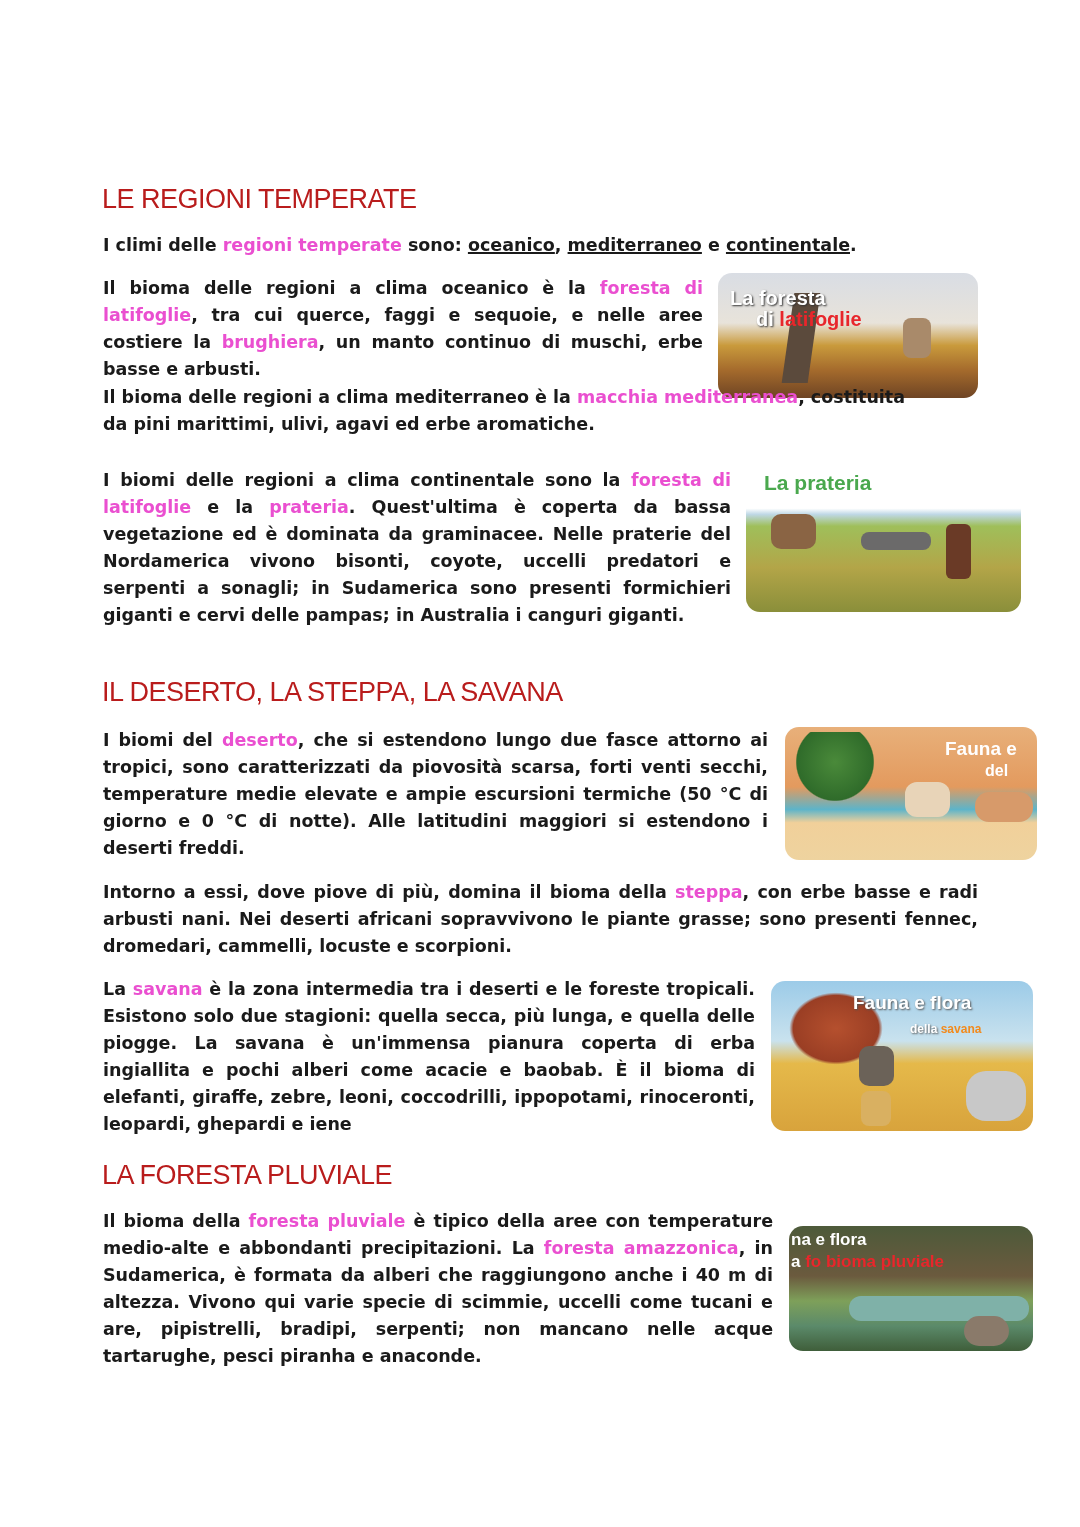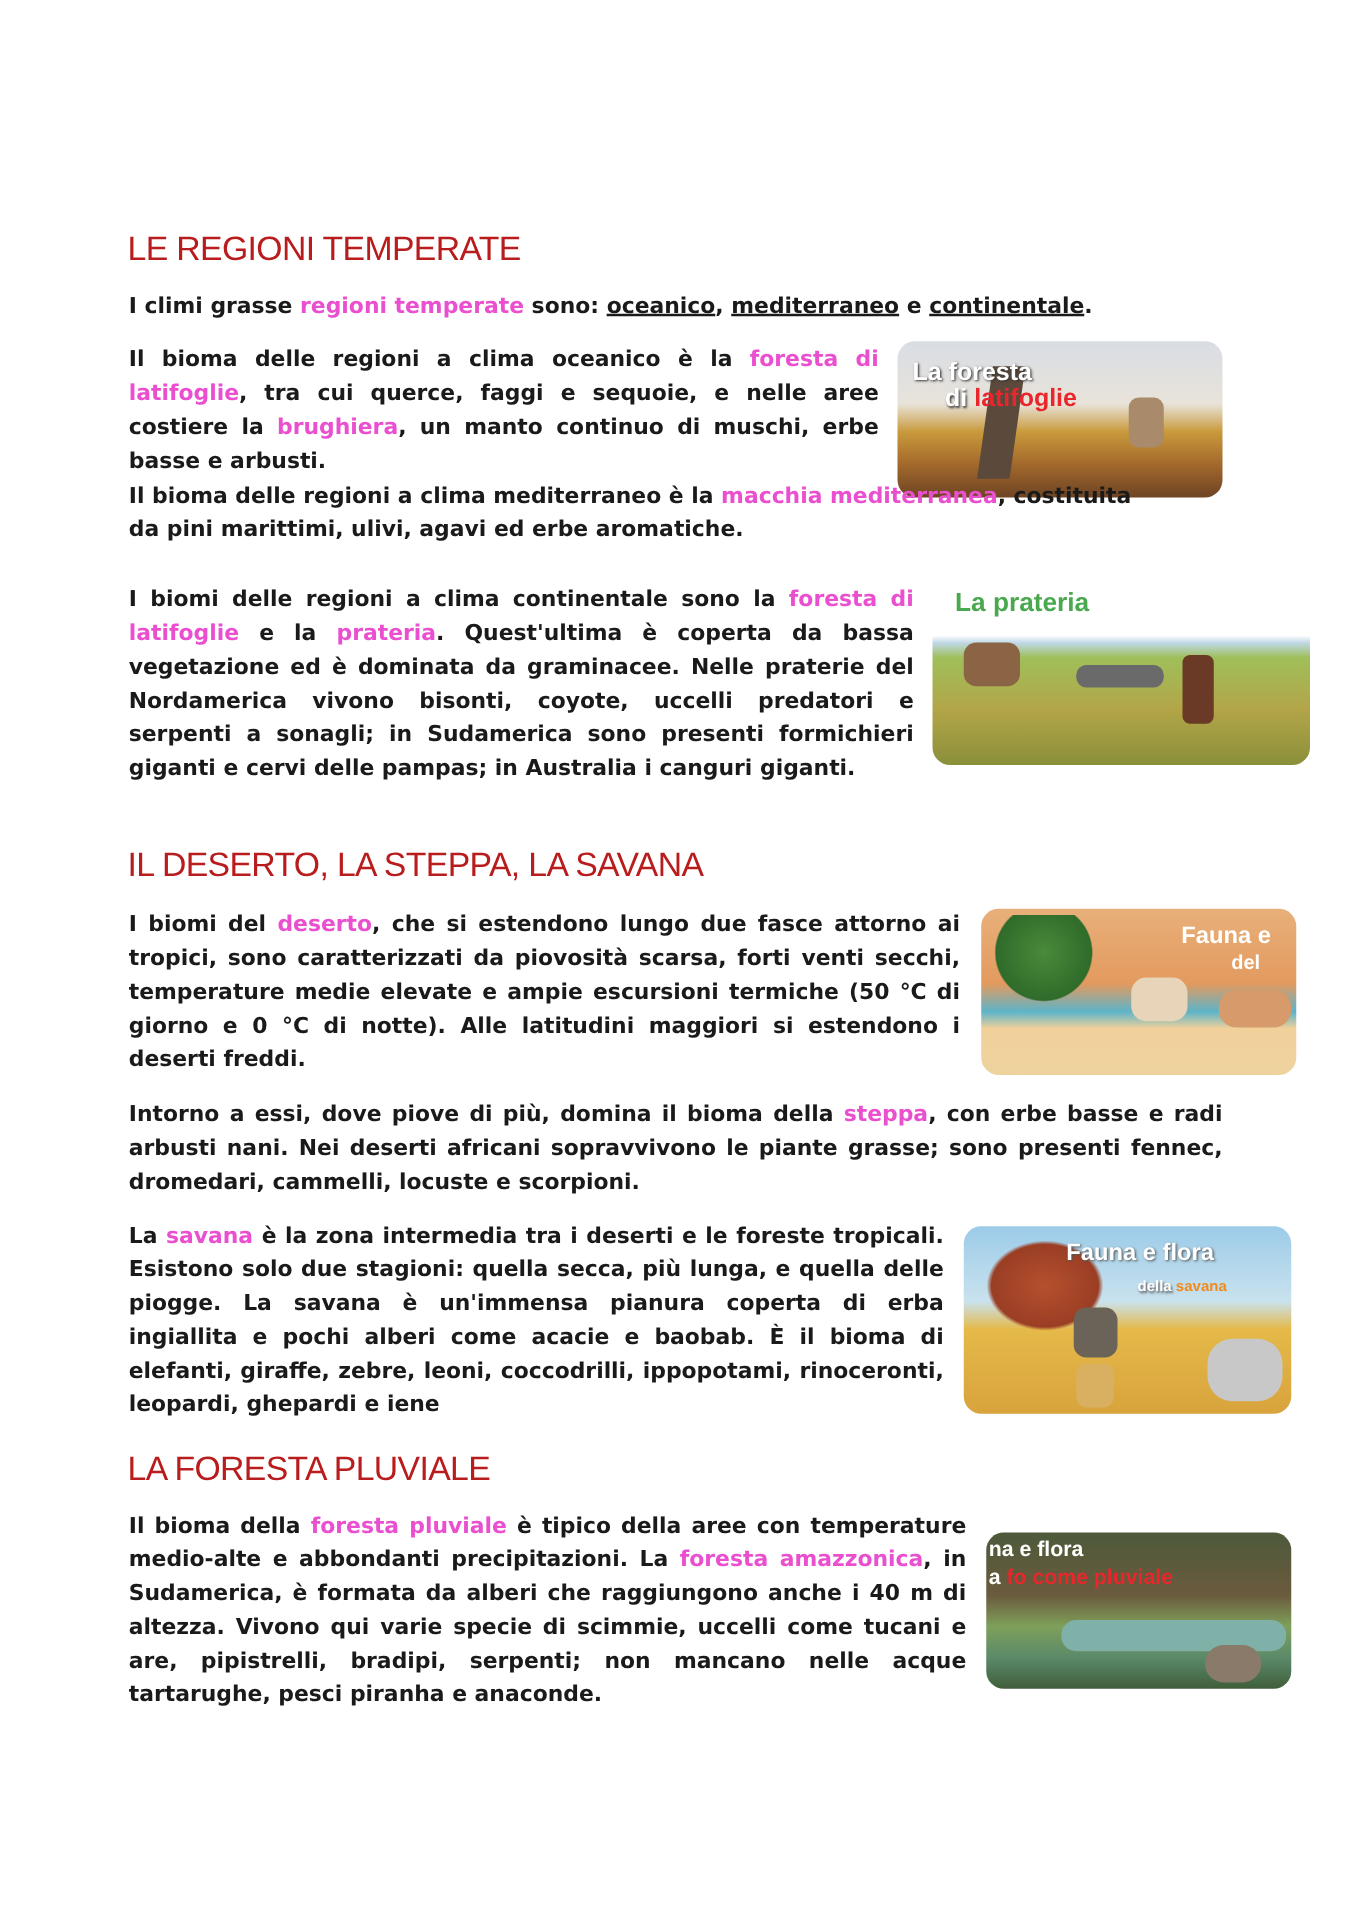--- a/index.html
+++ b/index.html
@@ -13,21 +13,21 @@
   .ul { text-decoration:underline; text-decoration-thickness:2px; }
   .img { position:absolute; overflow:hidden; border-radius:14px; }
   .img .ttl { position:absolute; font-family:"Liberation Sans", sans-serif; font-weight:bold; line-height:1; }
 </style>
 </head>
 <body>
 
 <h2 class="heading" style="top:184px;">LE REGIONI TEMPERATE</h2>
 
 <p class="para" style="top:232px; width:830px;">
-  <span>I climi grasse </span><span class="hl">regioni temperate</span><span> sono: </span><span class="ul">oceanico</span><span>, </span><span class="ul">mediterraneo</span><span> e </span><span class="ul">continentale</span><span>.</span>
+  <span>I climi delle </span><span class="hl">regioni temperate</span><span> sono: </span><span class="ul">oceanico</span><span>, </span><span class="ul">mediterraneo</span><span> e </span><span class="ul">continentale</span><span>.</span>
 </p>
 
 <p class="para" style="top:275px; width:600px;">
   <span>Il bioma delle regioni a clima oceanico è la </span><span class="hl">foresta di latifoglie</span><span>, tra cui querce, faggi e sequoie, e nelle aree costiere la </span><span class="hl">brughiera</span><span>, un manto continuo di muschi, erbe basse e arbusti.</span>
 </p>
 
 <div class="img" style="left:718px; top:273px; width:260px; height:125px; background:linear-gradient(180deg,#d9dde4 0%,#e8e3da 40%,#c99a3c 58%,#a46a2c 78%,#6e4424 100%);">
   <div style="position:absolute; left:70px; top:20px; width:26px; height:90px; background:#5b4a3c; transform:skewX(-8deg);"></div>
   <div style="position:absolute; left:185px; top:45px; width:28px; height:40px; background:#a98a6a; border-radius:8px;"></div>
   <div class="ttl" style="left:12px; top:15px; font-size:20px; color:#fff; text-shadow:1px 1px 2px #333;">La foresta</div>
@@ -35,21 +35,21 @@
 </div>
 
 <p class="para" style="top:384px; width:830px; text-align:left;">
   <span>Il bioma delle regioni a clima mediterraneo è la </span><span class="hl">macchia mediterranea</span><span>, costituita da pini marittimi, ulivi, agavi ed erbe aromatiche.</span>
 </p>
 
 <p class="para" style="top:467px; width:628px;">
   <span>I biomi delle regioni a clima continentale sono la </span><span class="hl">foresta di latifoglie</span><span> e la </span><span class="hl">prateria</span><span>. Quest'ultima è coperta da bassa vegetazione ed è dominata da graminacee. Nelle praterie del Nordamerica vivono bisonti, coyote, uccelli predatori e serpenti a sonagli; in Sudamerica sono presenti formichieri giganti e cervi delle pampas; in Australia i canguri giganti.</span>
 </p>
 
-<div class="img" style="left:746px; top:464px; width:275px; height:148px; background:linear-gradient(180deg,#ffffff 0%,#ffffff 30%,#bfd8e6 34%,#9fbf5a 42%,#b3a548 70%,#8a8f3a 100%);padding-left:27px;">
+<div class="img" style="left:746px; top:464px; width:275px; height:148px; background:linear-gradient(180deg,#ffffff 0%,#ffffff 30%,#bfd8e6 34%,#9fbf5a 42%,#b3a548 70%,#8a8f3a 100%);">
   <div style="position:absolute; left:25px; top:50px; width:45px; height:35px; background:#8a6444; border-radius:10px;"></div>
   <div style="position:absolute; left:200px; top:60px; width:25px; height:55px; background:#6a3a26; border-radius:6px;"></div>
   <div style="position:absolute; left:115px; top:68px; width:70px; height:18px; background:#6b6a6a; border-radius:8px;"></div>
   <div class="ttl" style="left:18px; top:8px; font-size:21px; color:#4aa84e;">La prateria</div>
 </div>
 
 <h2 class="heading" style="top:677px;">IL DESERTO, LA STEPPA, LA SAVANA</h2>
 
 <p class="para" style="top:727px; width:665px;">
   <span>I biomi del </span><span class="hl">deserto</span><span>, che si estendono lungo due fasce attorno ai tropici, sono caratterizzati da piovosità scarsa, forti venti secchi, temperature medie elevate e ampie escursioni termiche (50 °C di giorno e 0 °C di notte). Alle latitudini maggiori si estendono i deserti freddi.</span>
@@ -83,14 +83,14 @@
 <h2 class="heading" style="top:1160px;">LA FORESTA PLUVIALE</h2>
 
 <p class="para" style="top:1208px; width:670px;">
   <span>Il bioma della </span><span class="hl">foresta pluviale</span><span> è tipico della aree con temperature medio-alte e abbondanti precipitazioni. La </span><span class="hl">foresta amazzonica</span><span>, in Sudamerica, è formata da alberi che raggiungono anche i 40 m di altezza. Vivono qui varie specie di scimmie, uccelli come tucani e are, pipistrelli, bradipi, serpenti; non mancano nelle acque tartarughe, pesci piranha e anaconde.</span>
 </p>
 
 <div class="img" style="left:789px; top:1226px; width:244px; height:125px; background:linear-gradient(180deg,#4d5a3a 0%,#6b5a3e 40%,#7ea05a 60%,#5b8a6a 80%,#3f5e3a 100%);text-align:right;">
   <div style="position:absolute; left:60px; top:70px; width:180px; height:25px; background:#7fb1a8; border-radius:12px;"></div>
   <div style="position:absolute; left:175px; top:90px; width:45px; height:30px; background:#8a7a6a; border-radius:16px;"></div>
   <div class="ttl" style="left:2px; top:5px; font-size:17px; color:#fff;">na e  flora</div>
-  <div class="ttl" style="left:2px; top:27px; font-size:17px;"><span style="color:#fff;">a </span><span style="color:#e8262b;">fo come pluviale</span></div>
+  <div class="ttl" style="left:2px; top:27px; font-size:17px;"><span style="color:#fff;">a </span><span style="color:#e8262b;">fo bioma pluviale</span></div>
 </div>
 
 </body></html>

